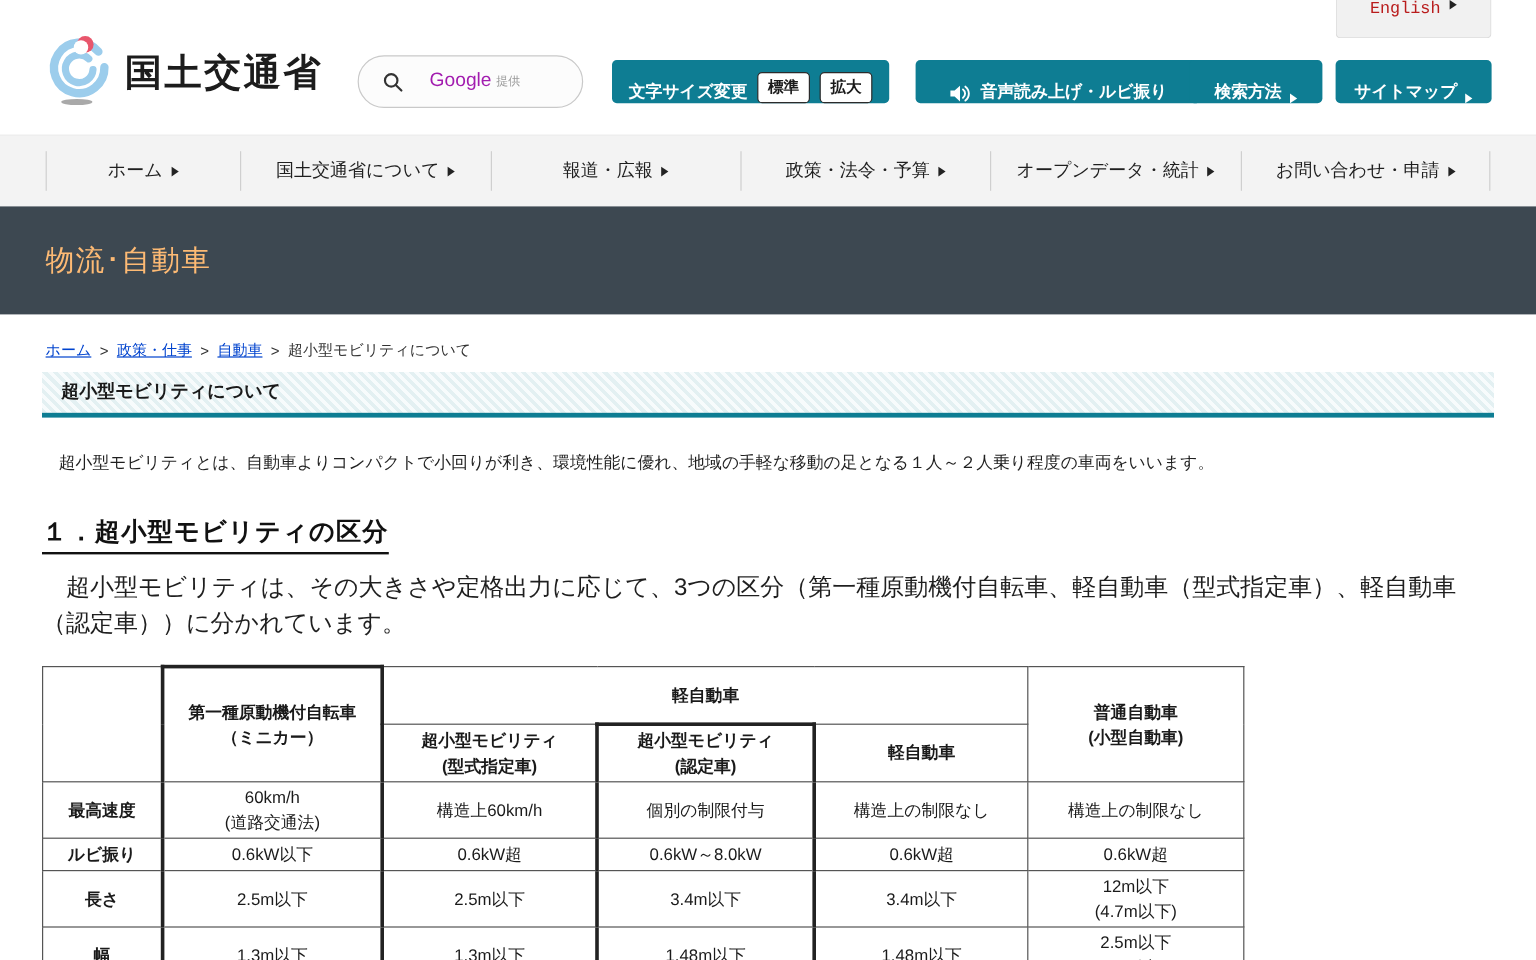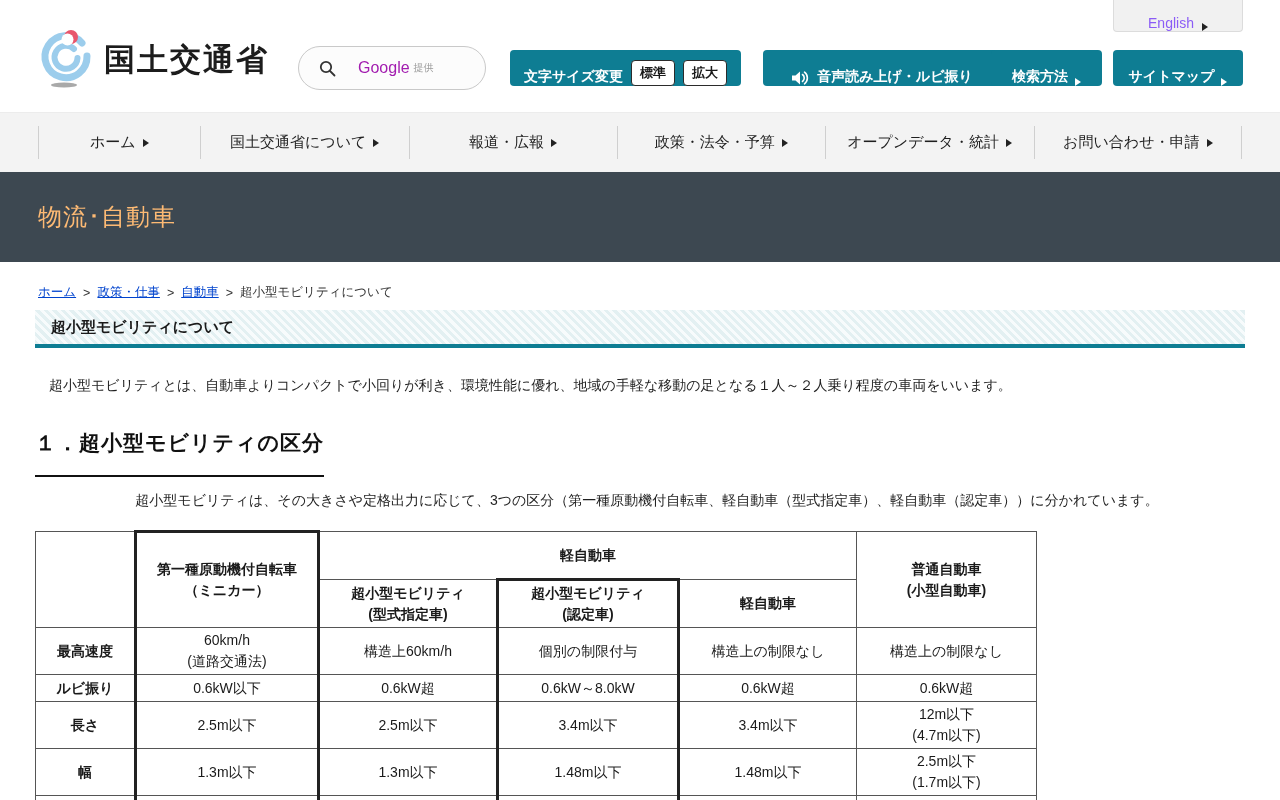--- a/index.html
+++ b/index.html
@@ -29,23 +29,23 @@
   .btn-audio { left:763px; width:238px; gap:8px; }
   .btn-searchhow { left:991px; width:111px; gap:7px; }
   .btn-sitemap { left:1113px; width:130px; gap:7px; }
   .tri-right-w { width:0; height:0; border-left:6px solid #fff;
     border-top:4px solid transparent; border-bottom:4px solid transparent; }
   .tri-right-d { width:0; height:0; border-left:6px solid #222;
     border-top:4px solid transparent; border-bottom:4px solid transparent; }
 
   .english-btn { position:absolute; left:1113px; top:0; width:130px; height:32px;
     background:#f1f1f1; border:1px solid #dcdcdc; border-top:none; border-radius:0 0 4px 4px;
-    display:flex; align-items:flex-end; justify-content:center; gap:8px;
-    font-size:14px; color:#8b5cf6; cursor:pointer;
-    font-family:Liberation Sans, sans-serif; }
+    display:flex; align-items:flex-start; justify-content:center; gap:8px;
+    font-size:14px; color:#b91c1c; cursor:pointer;
+    font-family:Liberation Mono, monospace; }
 
   
   .global-nav { height:60px; background:#f3f3f3; border-top:1px solid #ececec;
     display:flex; align-items:stretch; padding:0 38px; }
   .nav-item { flex:1; display:flex; align-items:center; justify-content:center; gap:7px;
     font-size:15px; color:#1f1f1f; cursor:pointer; position:relative; }
   .nav-item::before { content:""; position:absolute; left:0; top:13px; bottom:13px;
     width:1px; background:#cfcfcf; }
   .nav-item:last-child::after { content:""; position:absolute; right:0; top:13px; bottom:13px;
     width:1px; background:#cfcfcf; }
@@ -64,22 +64,22 @@
 
   
   .content { margin:0 35px; }
   .section-bar { margin-top:9px; height:38px; line-height:34px;
     background:repeating-linear-gradient(45deg,#e3f0f2 0 3px,#f7fbfc 3px 6px);
     border-bottom:4px solid #0e7d93; padding-left:16px;
     font-size:15px; font-weight:700; color:#1a1a1a; }
   .intro { margin-top:27px; font-size:14px; color:#1f1f1f; line-height:1.5; }
   .h2-heading { margin-top:33px; }
   .h2-heading span { display:inline-block; font-size:21px; font-weight:700; color:#111;
-    border-bottom:2px solid #111; padding-bottom:18px; letter-spacing:1px; }
-  .para { margin-top:13px; font-size:14px; color:#1f1f1f; line-height:1.5;text-align:center; }
+    border-bottom:2px solid #111; padding-bottom:3px; letter-spacing:1px; }
+  .para { margin-top:13px; font-size:20px; color:#1f1f1f; line-height:1.5; }
 
   
   table.spec { margin-top:19px; border-collapse:collapse; width:1001px;
     font-size:14px; color:#1a1a1a; table-layout:fixed; }
   table.spec th, table.spec td { border:1px solid #555; text-align:center;
     vertical-align:middle; white-space:pre-line; line-height:1.5; padding:2px 4px; }
   table.spec th { font-weight:700; }
   table.spec td { font-weight:400; }
   tr.hdr1 { height:48px; } tr.hdr2 { height:47px; }
   tr.r-speed { height:44px; } tr.r-power { height:27px; }

